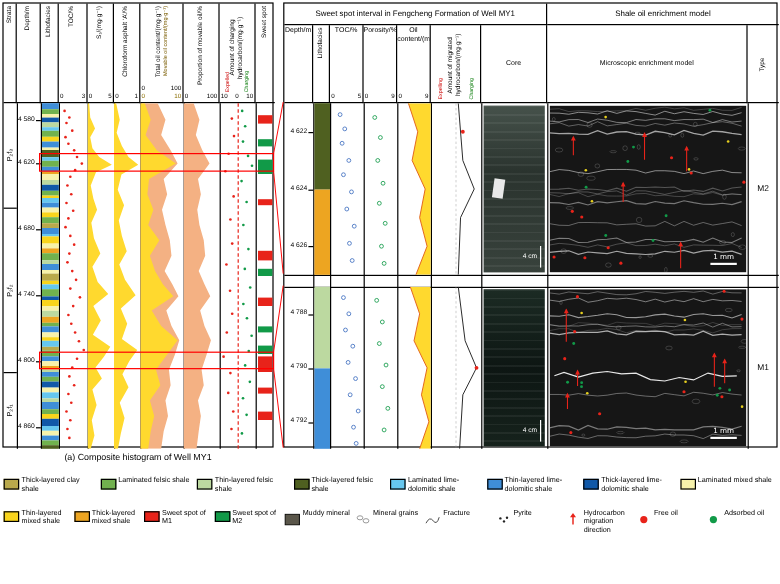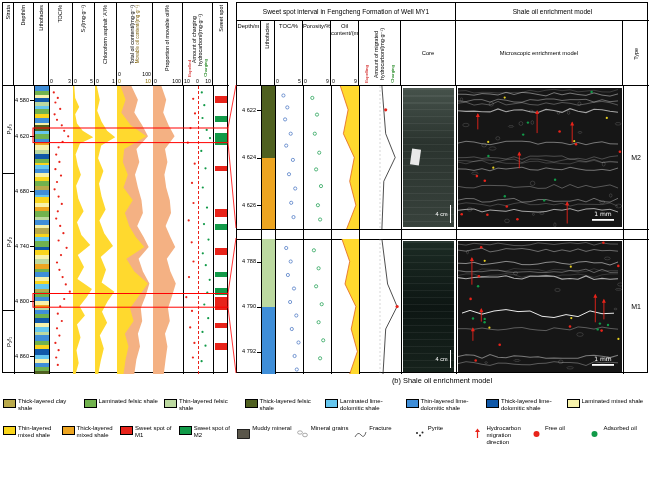--- a/index.html
+++ b/index.html
@@ -592,21 +592,21 @@
 
   <svg id="overlay" style="position:absolute;left:0;top:0;width:650px;height:487px;pointer-events:none;" viewBox="0 0 650 487">
       <rect x="33" y="128.0" width="195" height="14.6" fill="none" stroke="#ff0000" stroke-width="1"></rect>
       <line x1="228" y1="128.0" x2="236" y2="85" stroke="#ff0000" stroke-width="0.8"></line>
       <line x1="228" y1="142.6" x2="236" y2="228" stroke="#ff0000" stroke-width="0.8"></line>
       <rect x="33" y="293.5" width="195" height="13.7" fill="none" stroke="#ff0000" stroke-width="1"></rect>
       <line x1="228" y1="293.5" x2="236" y2="238" stroke="#ff0000" stroke-width="0.8"></line>
       <line x1="228" y1="307.2" x2="236" y2="373" stroke="#ff0000" stroke-width="0.8"></line>
     </svg>
 
-  <div class="caption caption-b">(b) Shale oil enrichment model</div>
+  <div class="caption caption-a">(a) Composite histogram of Well MY1</div>
 
   <div id="legend" class="legend">
       <div style="" class="lg-row lg-row1">
         <div style="flex:1;display:flex;gap:2px;align-items:flex-start;min-width:0;padding-right:2px;">
           <div style="width:13px;height:9px;border:1px solid #000;background:#b9a94b;flex:none;margin-top:1px;"></div>
           <div style="font-size:6px;line-height:1.15;">Thick-layered clay shale</div>
         </div>
         <div style="flex:1;display:flex;gap:2px;align-items:flex-start;min-width:0;padding-right:2px;">
           <div style="width:13px;height:9px;border:1px solid #000;background:#71b24e;flex:none;margin-top:1px;"></div>
           <div style="font-size:6px;line-height:1.15;">Laminated felsic shale</div>

